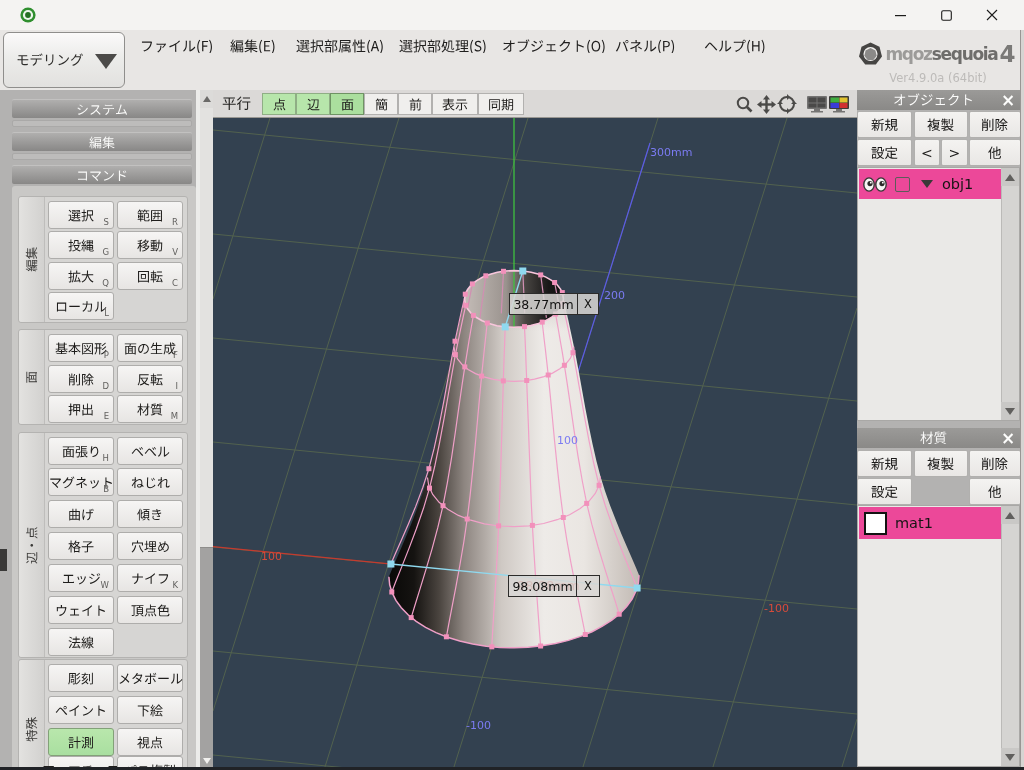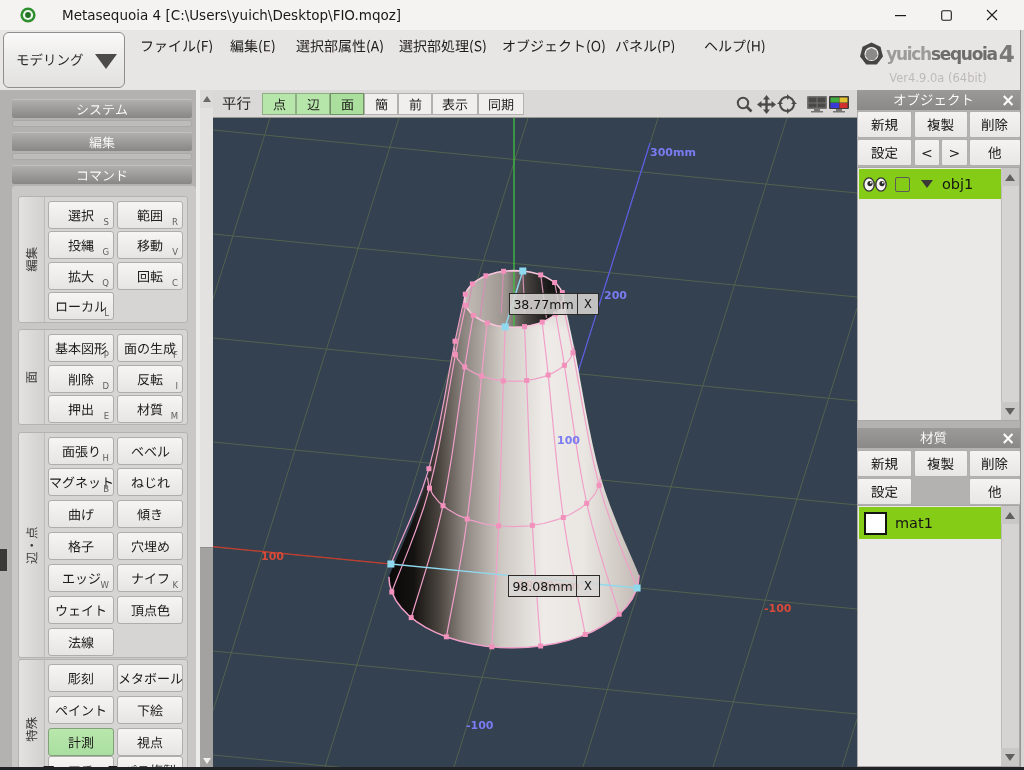--- a/index.html
+++ b/index.html
@@ -55,42 +55,42 @@
 .tri-down{width:0;height:0;border-left:4px solid transparent;border-right:4px solid transparent;border-top:6px solid #f2f1ef}
 #sgapstrip{left:196px;top:90px;width:4px;height:680px;background:#ececea}
 #snotch{left:0px;top:549px;width:7px;height:22px;background:#3a3938}
 
 #vtoolbar{left:213px;top:90px;width:644px;height:28px;background:#dbd9d7;border-bottom:1px solid #999792}
 .vbtn{position:absolute;top:3px;height:22px;background:#f0efed;border:1px solid #b2b1af;display:flex;align-items:center;justify-content:center}
 .vbtn.green{background:#b7e6ab;border-color:#8fae85}
 .vbtn.pressed{background:#abdf9e;border-color:#6f9364}
 .vicon{position:absolute;top:4px;width:20px;height:20px;display:flex;align-items:center;justify-content:center}
 #viewport{left:213px;top:118px;width:644px;height:652px;background:#334150;overflow:hidden}
-.axlab{position:absolute;font-size:11px;font-weight:bold;letter-spacing:0}
+.axlab{position:absolute;font-size:11px;font-weight:normal;letter-spacing:0}
 .axlab.blue{color:#7b7bf2}.axlab.red{color:#d84b3a}
 .measure{position:absolute;display:flex}
 .measure .val{height:22px;background:rgba(216,214,211,0.87);border:1.5px solid #2c2b2a;display:flex;align-items:center;justify-content:center;
  font-size:12.5px;color:#121211}
 .measure .x{height:22px;background:rgba(216,214,211,0.87);border:1.5px solid #2c2b2a;border-left:none;display:flex;align-items:center;justify-content:center;
  font-size:11.5px;color:#121211}
 #red-measure-echo{position:absolute;font-size:13px;color:#d0281e;font-weight:normal}
 
 #rightpanel{left:857px;top:90px;width:163px;height:680px;background:#b3b2b1}
 .phead{position:absolute;left:0;width:163px;height:20px;background:linear-gradient(#9b9a98,#8a8987);display:flex;align-items:center}
 .phead .ttl{flex:1;display:flex;justify-content:center;padding-left:14px}
 .phead .closex{width:24px;color:#fdfdfc;font-size:17px;font-weight:bold;line-height:20px;text-align:center}
 .pbtn{position:absolute;height:27px;background:linear-gradient(#f4f3f1,#e9e7e5);border:1px solid #b1b0ae;border-radius:2px;
  display:flex;align-items:center;justify-content:center;font-size:14px;color:#1c1b1a}
 .plist{position:absolute;left:0;width:163px;background:#eae9e7;border:1px solid #a9a8a6}
 .plist .sb{position:absolute;right:0;top:0;bottom:0;width:18px;background:#d5d4d2;border-left:1px solid #bbbab8}
 .sbarrow{position:absolute;right:0;width:18px;height:18px;background:#c9c8c6;display:flex;align-items:center;justify-content:center}
 .sbarrow .tu{width:0;height:0;border-left:5px solid transparent;border-right:5px solid transparent;border-bottom:7px solid #605f5d}
 .sbarrow .td{width:0;height:0;border-left:5px solid transparent;border-right:5px solid transparent;border-top:7px solid #605f5d}
 .listrow{position:absolute;left:1px;width:143px;display:flex;align-items:center}
-.listrow.sel{background:#84cc16}
+.listrow.sel{background:#ec4899}
 .objname{font-size:14.5px;color:#161514}
 .chk{width:15px;height:15px;border:1.6px solid #5d5c5a;border-radius:2px}
 .dtri{width:0;height:0;border-left:6px solid transparent;border-right:6px solid transparent;border-top:8px solid #3a3938}
 .swatch{width:23px;height:23px;background:#ffffff;border:2px solid #131312}
 </style>
 </head>
 <body>
 
 <svg width="0" height="0" style="position:absolute" aria-hidden="true">
     <defs>
@@ -232,21 +232,20 @@
       <path id="g9802" d="M52 42H85V32H52ZM52 27H85V17H52ZM52 57H85V48H52ZM56 9C50 5 40 0 32-3C33-4 35-6 36-8C45-5 56 0 62 5ZM72 5C79 1 88-4 92-8L98-4C93 0 84 6 78 9ZM4 78V70H20V5C20 3 19 3 18 2C16 2 11 2 5 3C6 0 7-3 7-5C15-5 20-5 23-3C26-2 27 0 27 5V70H40V78ZM44 63V11H92V63H69L72 73H96V79H41V73H63C63 70 62 66 61 63Z"></path>
       <path id="gff1a" d="M50 54C54 54 58 57 58 62C58 66 54 69 50 69C46 69 42 66 42 62C42 57 46 54 50 54ZM50 5C54 5 58 8 58 13C58 18 54 20 50 20C46 20 42 18 42 13C42 8 46 5 50 5Z"></path>
     </defs>
   </svg>
 <div id="titlebar" class="abs">
     <svg class="abs" style="left:20px;top:7px" width="16" height="16" viewBox="0 0 16 16">
 <circle cx="8" cy="8" r="7.6" fill="#2f8f2f"></circle>
       <circle cx="8" cy="8" r="5.1" fill="#eef7ee"></circle>
       <circle cx="8" cy="8" r="2.9" fill="#247024"></circle>
     </svg>
-    <div id="title-text" class="abs">Metasequoia 4 [C:\Users\yuich\Desktop\FIO.mqoz]</div>
     <div class="winbtn abs" style="left:877px">
       <svg width="11" height="11">
         <rect x="0" y="5" width="11" height="1.2" fill="#1b1b1b"></rect>
       </svg>
     </div>
     <div class="winbtn abs" style="left:923px">
       <svg width="11" height="11">
         <rect x="0.7" y="0.7" width="9.6" height="9.6" rx="1.5" fill="none" stroke="#1b1b1b" stroke-width="1.1"></rect>
       </svg>
     </div>
@@ -412,21 +411,21 @@
       </div>
     </div>
   </div>
 <div id="brand" class="abs">
     <div id="brandrow">
       <svg width="25" height="25" viewBox="0 0 27 27" style="flex:none">
 <polygon points="13.5,0.5 23.2,5.2 25.9,15.7 19.2,24.4 7.8,24.4 1.1,15.7 3.8,5.2" fill="#464543"></polygon>
 <circle cx="13.5" cy="13" r="7.6" fill="#f2f1ef"></circle>
 <polygon points="13.5,6.5 18.8,9.1 20.2,14.8 16.6,19.4 10.4,19.4 6.8,14.8 8.2,9.1" fill="#8b8a88"></polygon>
       </svg>
-<span id="brandword"><span class="lt">yuich</span><span>sequoia</span></span>
+<span id="brandword"><span class="lt">mqoz</span><span>sequoia</span></span>
 <span id="brandfour">4</span>
     </div>
     <div id="brandver">Ver4.9.0a (64bit)</div>
   </div>
 <div id="sidebar" class="abs">
     <div class="shead" style="top:9px">
       <span class="jl" aria-label="システム">
         <svg viewBox="0 -88 400 100" style="height:13px" fill="#fbfbfa">
           <g transform="scale(1,-1)">
             <use href="#g30b7"></use>

